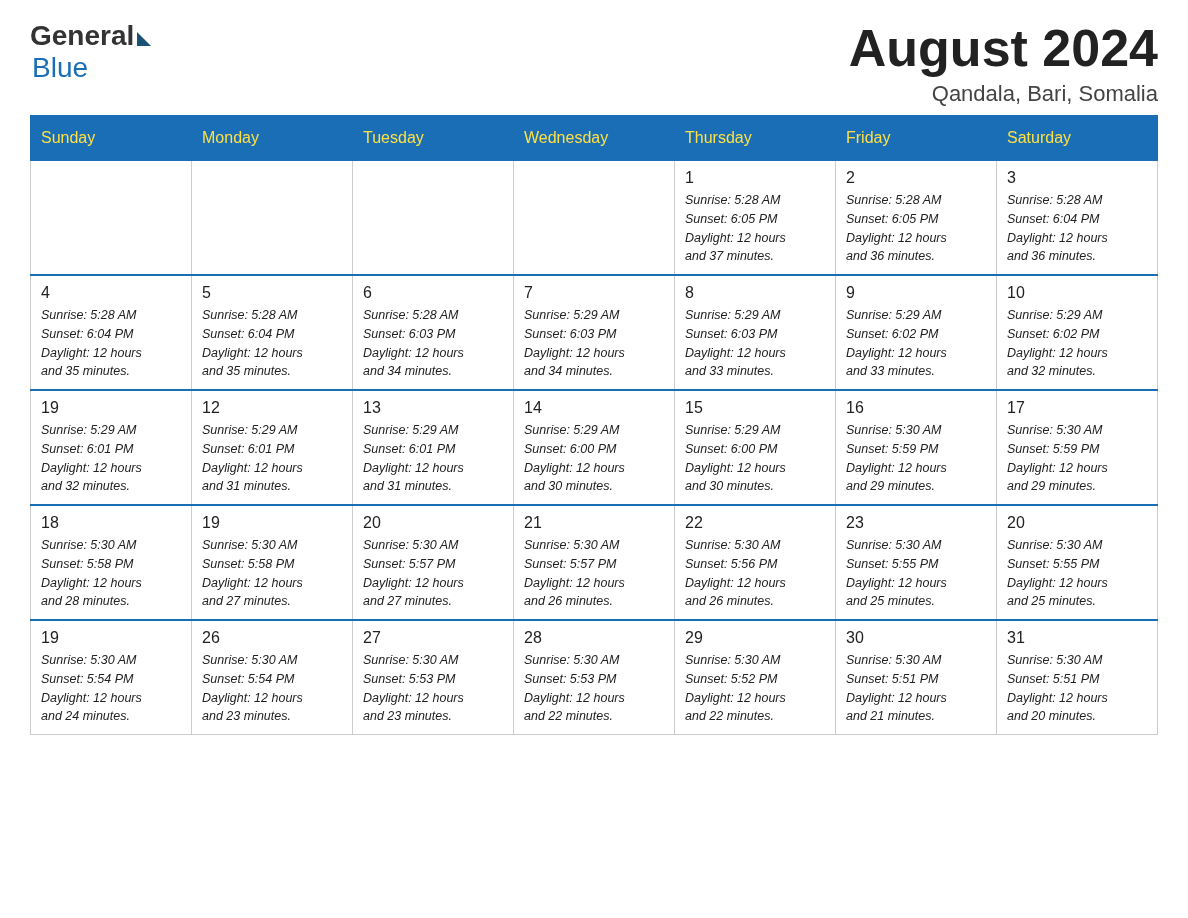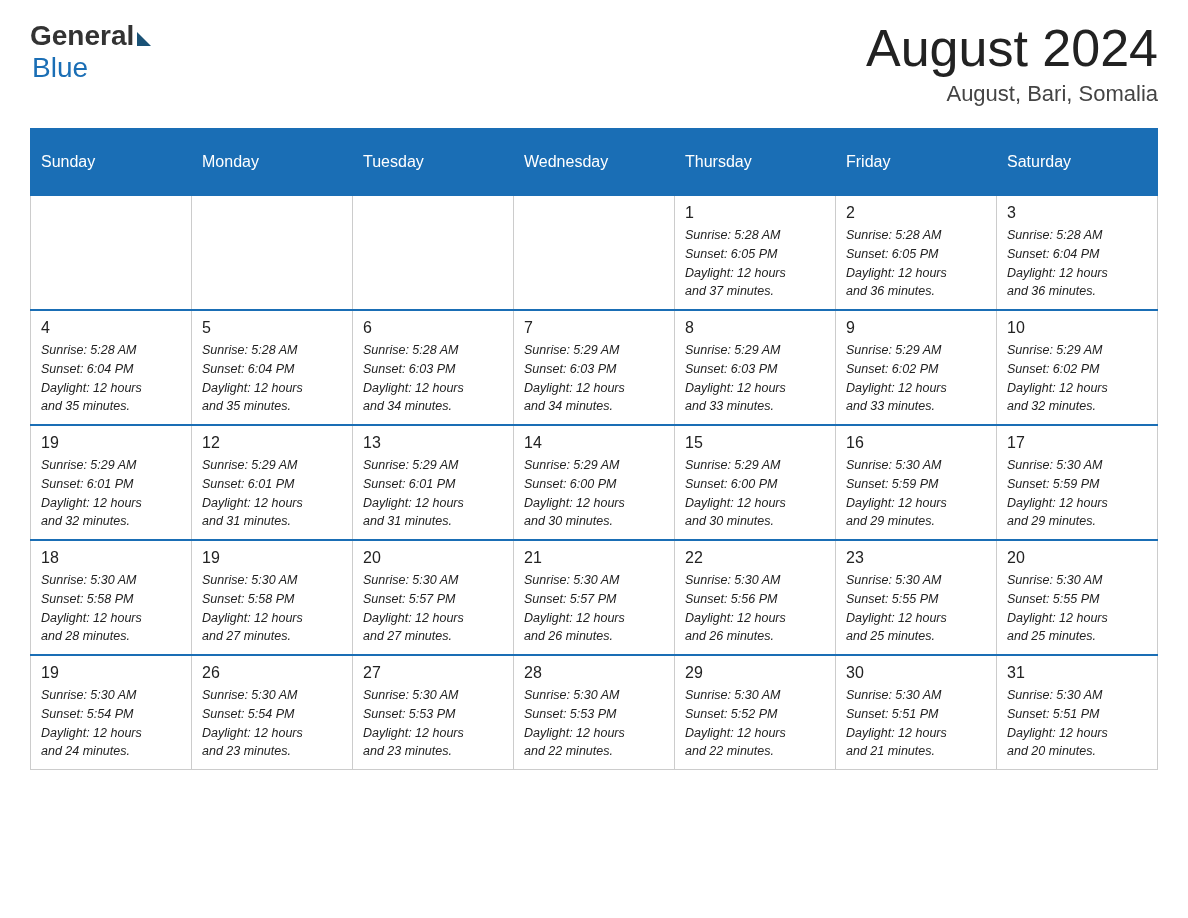--- a/index.html
+++ b/index.html
@@ -7,21 +7,21 @@
       font-family: Arial, sans-serif;
       background: #fff;
       padding: 20px 30px;
       width: 1188px;
       min-height: 918px;
     }
     .header {
       display: flex;
       justify-content: space-between;
       align-items: flex-start;
-      margin-bottom: 21px;
+      margin-bottom: 8px;
     }
     .logo {
       display: flex;
       flex-direction: column;
       align-items: flex-start;
     }
     .logo-top {
       display: flex;
       align-items: center;
     }
@@ -43,40 +43,40 @@
       font-size: 28px;
       font-weight: normal;
       color: #1a6eb5;
       margin-left: 2px;
     }
     .title-block {
       text-align: right;
     }
     .month-title {
       font-size: 52px;
-      font-weight: normal;
+      font-weight: bold;
       color: #222;
       line-height: 1.1;
     }
     .location-title {
       font-size: 22px;
       color: #444;
       margin-top: 4px;
     }
     .calendar {
       width: 100%;
       border-collapse: collapse;
       border: 1px solid #ccc;
     }
     .calendar th {
       background-color: #1a6eb5;
-      color: #ffffff;
+      color: #fde047;
       font-size: 16px;
       font-weight: normal;
-      padding: 24px 10px;
+      padding: 13px 10px;
       text-align: left;
       border: 1px solid #1a6eb5;
     }
     .calendar td {
       vertical-align: top;
       padding: 8px 10px;
       font-size: 13px;
       color: #222;
       border: 1px solid #ccc;
       width: calc(100% / 7);
@@ -107,21 +107,21 @@
 <div class="header">
   <div class="logo">
     <div class="logo-top">
       <span class="logo-general">General</span>
       <div class="logo-arrow"></div>
     </div>
     <span class="logo-blue">Blue</span>
   </div>
   <div class="title-block">
     <div class="month-title">August 2024</div>
-    <div class="location-title">August, Bari, Somalia</div>
+    <div class="location-title">Qandala, Bari, Somalia</div>
   </div>
 </div>
 
 <table class="calendar">
   <thead>
     <tr>
     <th>Sunday</th>
         <th>Monday</th>
         <th>Tuesday</th>
         <th>Wednesday</th>

